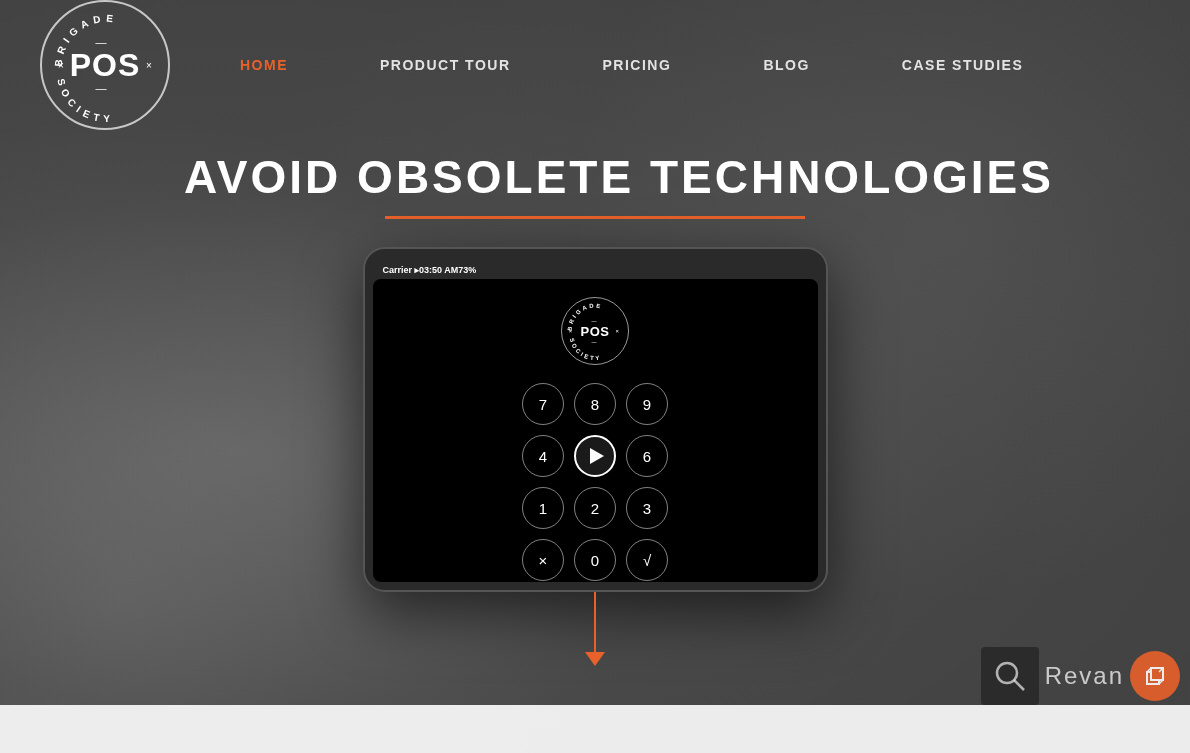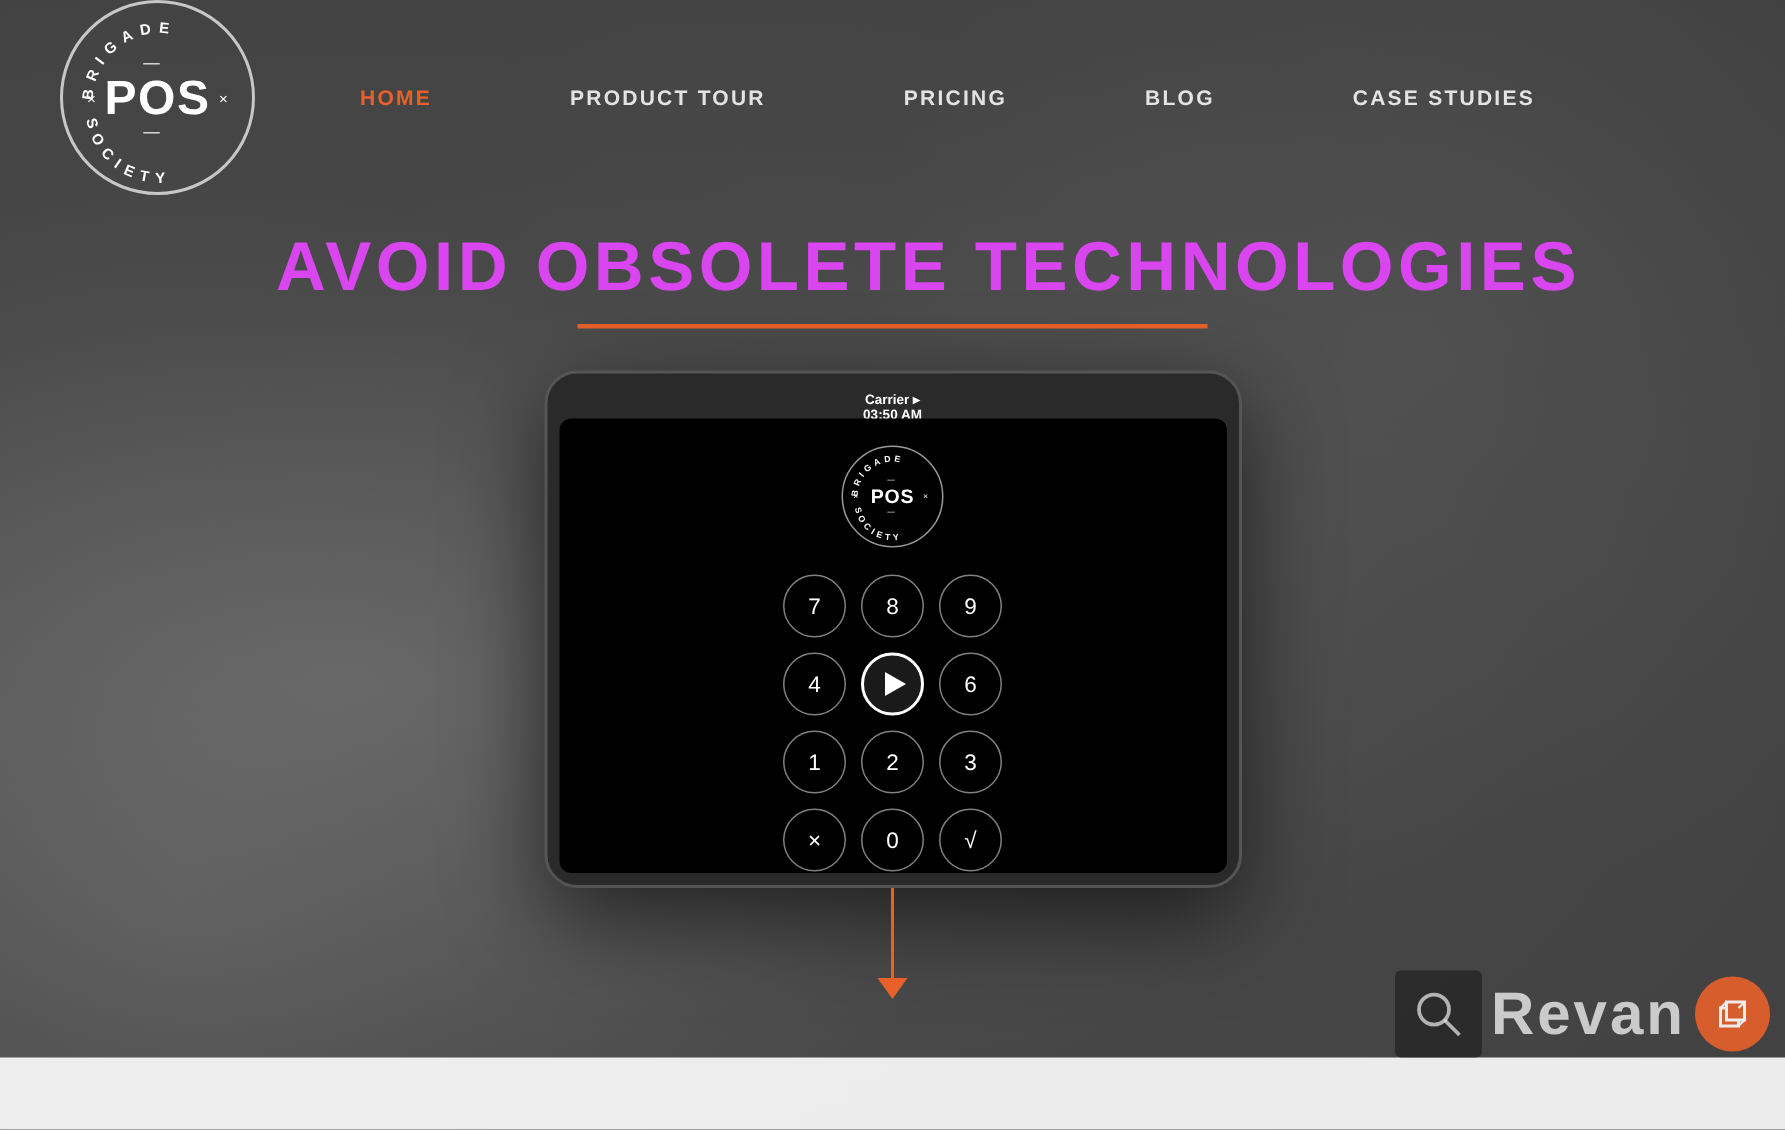--- a/index.html
+++ b/index.html
@@ -110,21 +110,21 @@
       z-index: 5;
       display: flex;
       flex-direction: column;
       align-items: center;
       padding-top: 20px;
     }
 
     .hero-title {
       font-size: 46px;
       font-weight: 700;
-      color: #d946ef;
+      color: #ffffff;
       letter-spacing: 3px;
       text-transform: uppercase;
       text-align: center;
       margin-left: 48px;
     }
 
     .hero-underline {
       width: 420px;
       height: 3px;
       background: #e8612a;
@@ -147,21 +147,20 @@
       padding: 12px 8px 8px 8px;
       position: relative;
       box-shadow: 0 20px 60px rgba(0,0,0,0.6);
     }
 
     .ipad-status-bar {
       display: flex;
       align-items: center;
       padding: 0 10px;
       height: 18px;
-      flex-direction: column;
     }
 
     .ipad-status-text {
       color: white;
       font-size: 9px;
       font-weight: 600;
     }
 
     .ipad-screen {
       background: #000;
@@ -279,22 +278,22 @@
       width: 58px;
       height: 58px;
       background: rgba(30,30,30,0.7);
       border-radius: 4px;
       display: flex;
       align-items: center;
       justify-content: center;
     }
 
     .revan-text {
-      font-size: 40px;
-      font-weight: 700;
+      font-size: 24px;
+      font-weight: 400;
       color: rgba(255,255,255,0.8);
       letter-spacing: 2px;
     }
 
     .revan-orange-circle {
       width: 50px;
       height: 50px;
       background: #e8612a;
       border-radius: 50%;
       display: flex;

